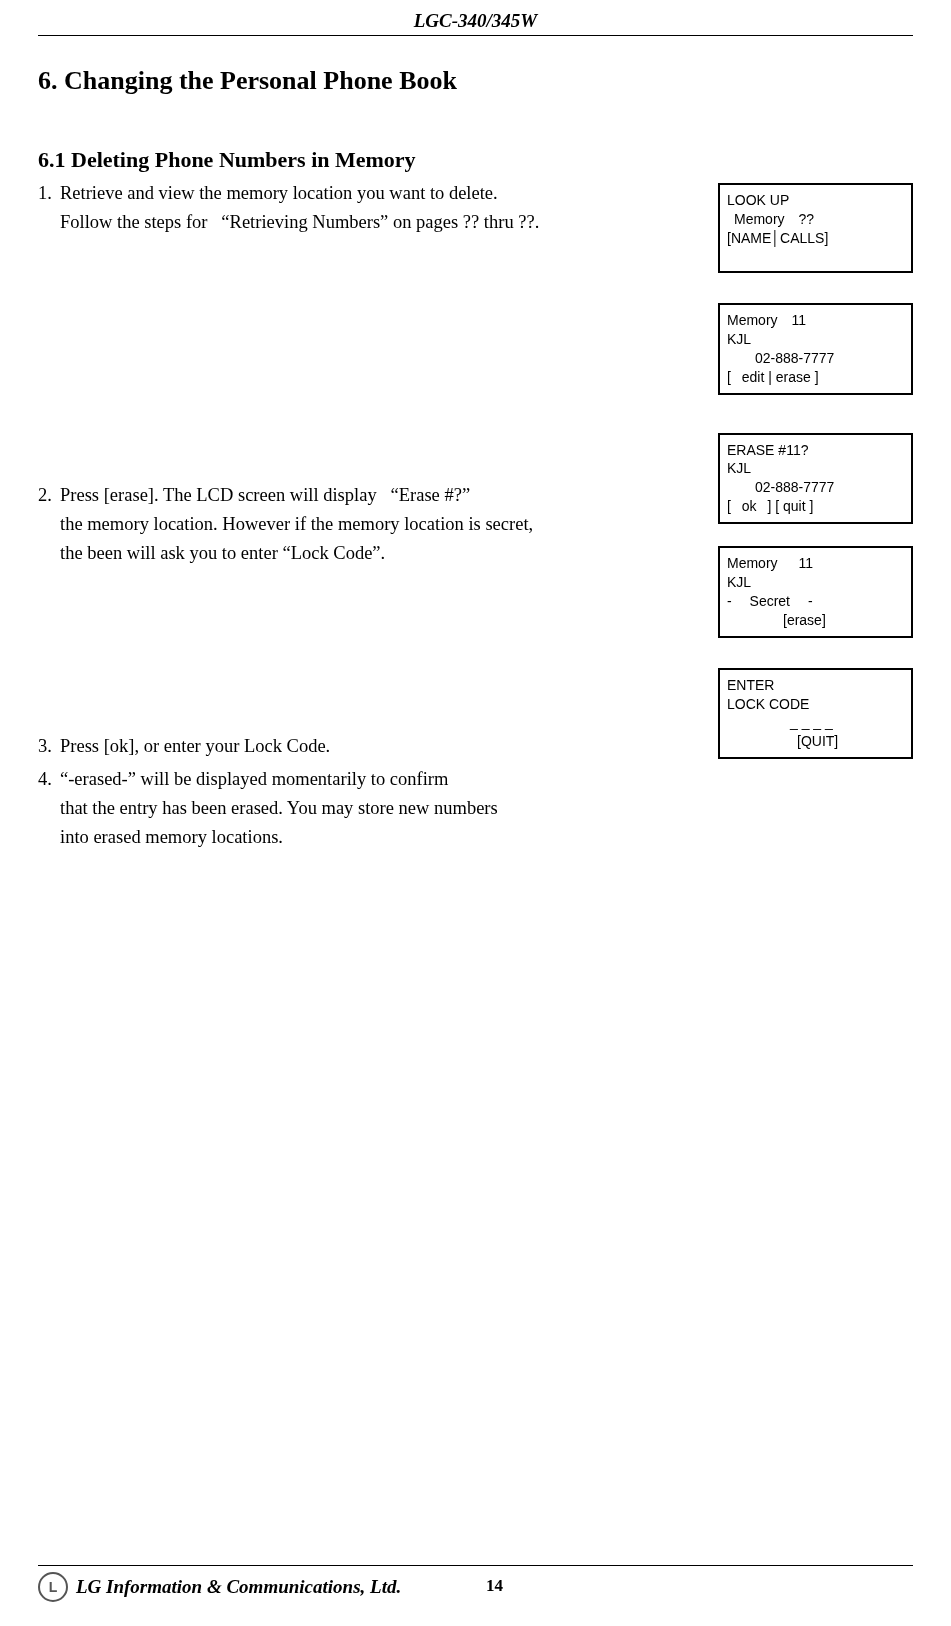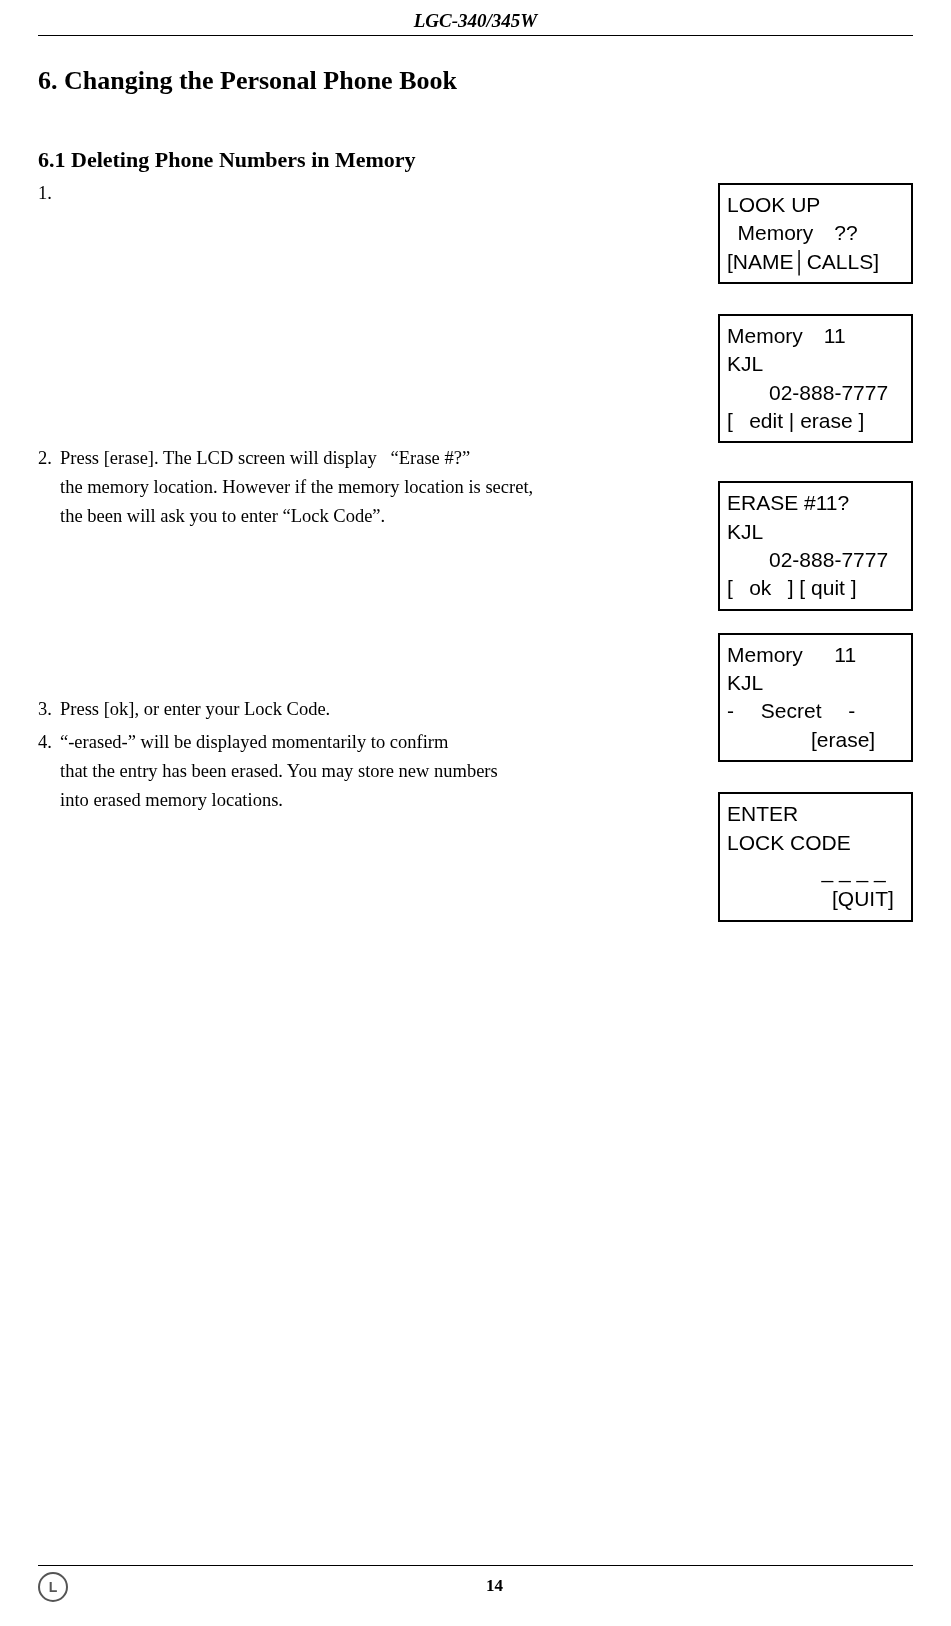--- a/index.html
+++ b/index.html
@@ -56,21 +56,21 @@
     margin-bottom: 8px;
   }
   .screens-col {
     width: 195px;
     margin-left: 40px;
   }
   .screen {
     border: 2px solid #000;
     padding: 6px 7px 6px 7px;
     font-family: Arial, Helvetica, sans-serif;
-    font-size: 21px;
+    font-size: 14px;
     line-height: 1.35;
     min-height: 90px;
     box-sizing: border-box;
   }
   .spacer-screen { height: 30px; }
   .footer {
     position: absolute;
     bottom: 24px;
     left: 38px;
     right: 38px;
@@ -118,20 +118,22 @@
 
   <div class="h1">6. Changing the Personal Phone Book</div>
   <div class="h2">6.1 Deleting Phone Numbers in Memory</div>
 
   <div class="content-row">
     <div class="text-col">
 
       <div class="num-item">
         <div class="num">1.</div>
         <div class="num-body">
+          <div class="line">Retrieve and view the memory location you want to delete.</div>
+          <div class="line">Follow the steps for  “Retrieving Numbers” on pages ?? thru ??.</div>
         </div>
       </div>
 
       <div style="height:240px"></div>
 
       <div class="num-item">
         <div class="num">2.</div>
         <div class="num-body">
           <div class="line">Press [erase]. The LCD screen will display  “Erase #?”</div>
           <div class="line">the memory location. However if the memory location is secret,</div>
@@ -195,13 +197,14 @@
         <div>          [QUIT]</div>
       </div>
       <div class="spacer-screen" style="height:38px"></div>
     </div>
   </div>
 </div>
 
 <div class="page-num">14</div>
 <div class="footer">
   <span class="lg-logo">L</span>
+  <span>LG Information &amp; Communications, Ltd.</span>
 </div>
 
 </body></html>

